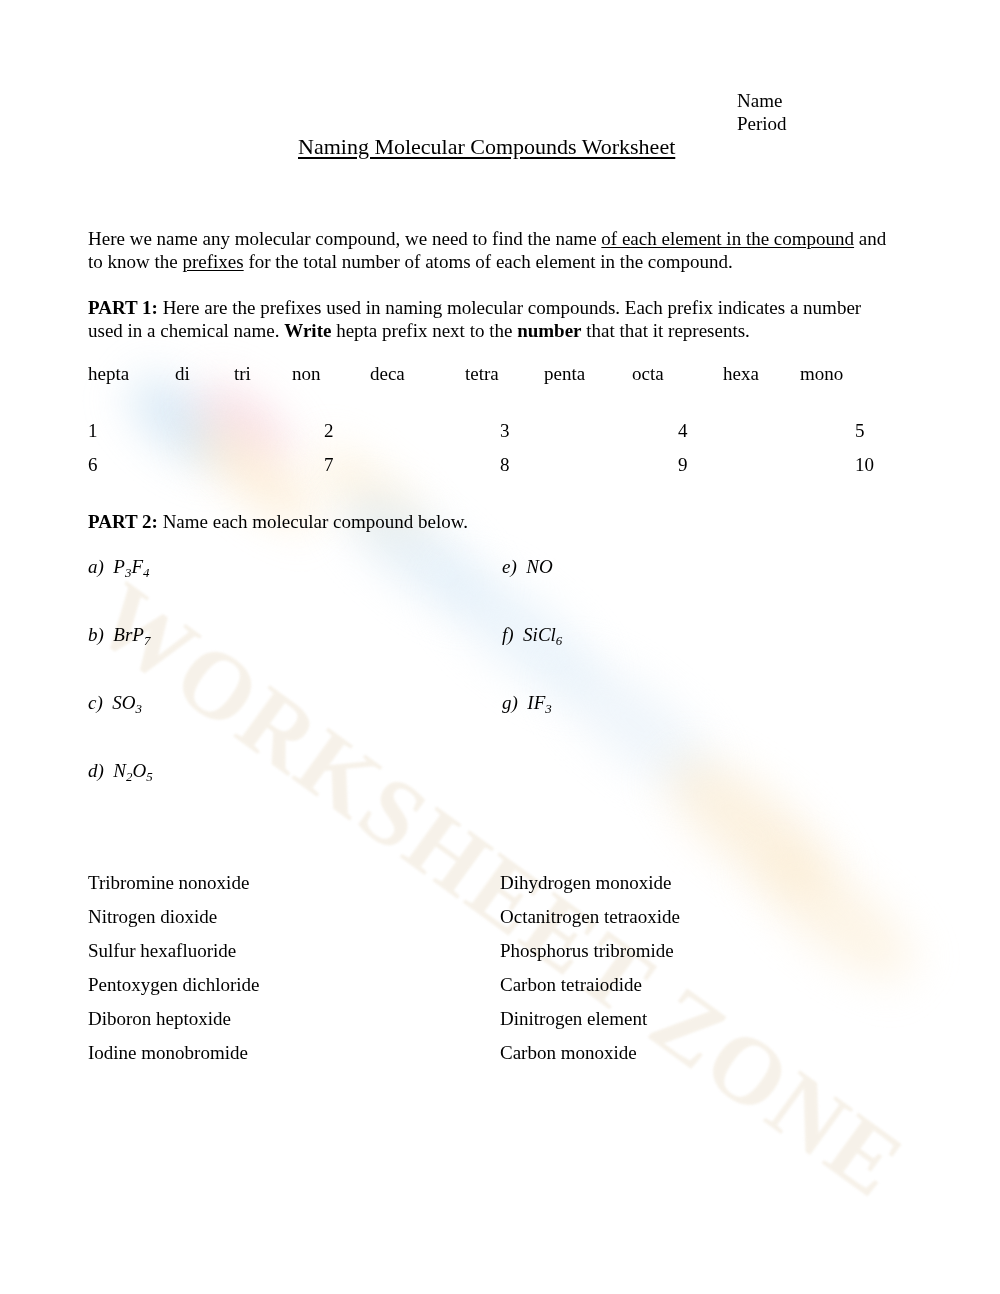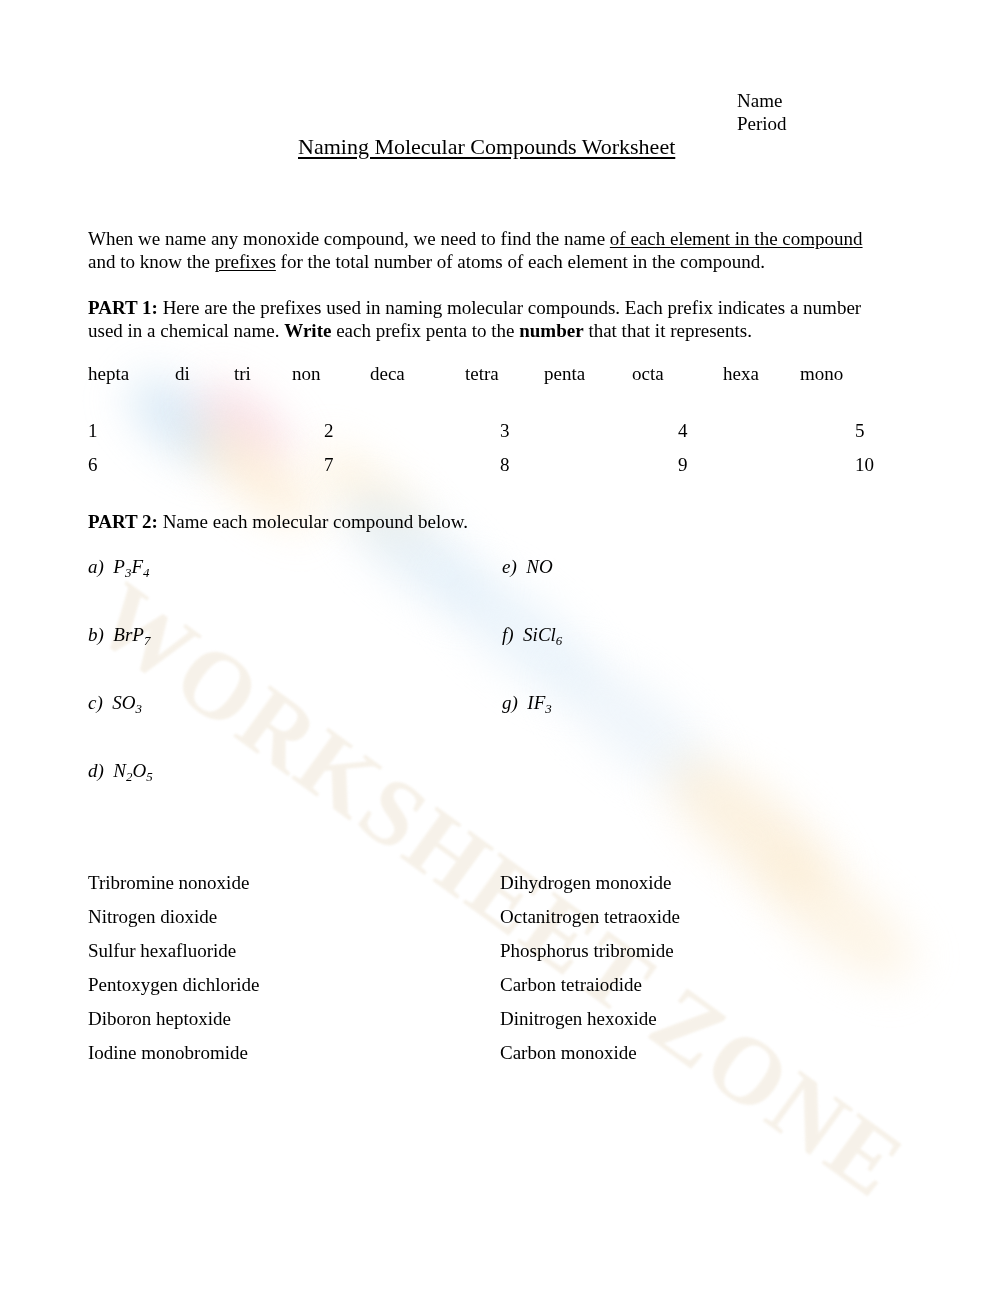--- a/index.html
+++ b/index.html
@@ -160,25 +160,25 @@
 
   <div id="content">
 
     <div class="abs hdr-field" id="hdr-name">Name</div>
     <div class="abs hdr-field" id="hdr-period">Period</div>
 
     <div class="abs" id="doc-title">Naming Molecular Compounds Worksheet</div>
 
 
     <div class="abs para" id="intro-2">
-      <span>When we name any monoxide compound, we need to find the name </span><span class="u">of each element in the compound</span><span> and to know the </span><span class="u">prefixes</span><span> for the total number of atoms of each element in the compound.</span>
+      <span>Here we name any molecular compound, we need to find the name </span><span class="u">of each element in the compound</span><span> and to know the </span><span class="u">prefixes</span><span> for the total number of atoms of each element in the compound.</span>
     </div>
 
     <div class="abs para" id="part1">
-      <span class="b">PART 1:</span><span> Here are the prefixes used in naming molecular compounds. Each prefix indicates a number used in a chemical name</span><span>. </span><span class="b">Write</span><span> each prefix penta to the </span><span class="b">number</span><span> that that it represents.</span>
+      <span class="b">PART 1:</span><span> Here are the prefixes used in naming molecular compounds. Each prefix indicates a number used in a chemical name</span><span>. </span><span class="b">Write</span><span> hepta prefix next to the </span><span class="b">number</span><span> that that it represents.</span>
     </div>
 
     <div class="abs prefix-row" id="prefix-row">
         <span class="cell" style="left: 88px;">hepta</span>
         <span class="cell" style="left: 175px;">di</span>
         <span class="cell" style="left: 234px;">tri</span>
         <span class="cell" style="left: 292px;">non</span>
         <span class="cell" style="left: 370px;">deca</span>
         <span class="cell" style="left: 465px;">tetra</span>
         <span class="cell" style="left: 544px;">penta</span>
@@ -218,18 +218,18 @@
         <div class="abs p3-name" style="left: 88px; top: 872px;">Tribromine nonoxide</div>
         <div class="abs p3-name" style="left: 88px; top: 906px;">Nitrogen dioxide</div>
         <div class="abs p3-name" style="left: 88px; top: 940px;">Sulfur hexafluoride</div>
         <div class="abs p3-name" style="left: 88px; top: 974px;">Pentoxygen dichloride</div>
         <div class="abs p3-name" style="left: 88px; top: 1008px;">Diboron heptoxide</div>
         <div class="abs p3-name" style="left: 88px; top: 1042px;">Iodine monobromide</div>
         <div class="abs p3-name" style="left: 500px; top: 872px;">Dihydrogen monoxide</div>
         <div class="abs p3-name" style="left: 500px; top: 906px;">Octanitrogen tetraoxide</div>
         <div class="abs p3-name" style="left: 500px; top: 940px;">Phosphorus tribromide</div>
         <div class="abs p3-name" style="left: 500px; top: 974px;">Carbon tetraiodide</div>
-        <div class="abs p3-name" style="left: 500px; top: 1008px;">Dinitrogen hexoxide</div>
+        <div class="abs p3-name" style="left: 500px; top: 1008px;">Dinitrogen element</div>
         <div class="abs p3-name" style="left: 500px; top: 1042px;">Carbon monoxide</div>
       </div>
 
   </div>
 </div>
 
 </body></html>

